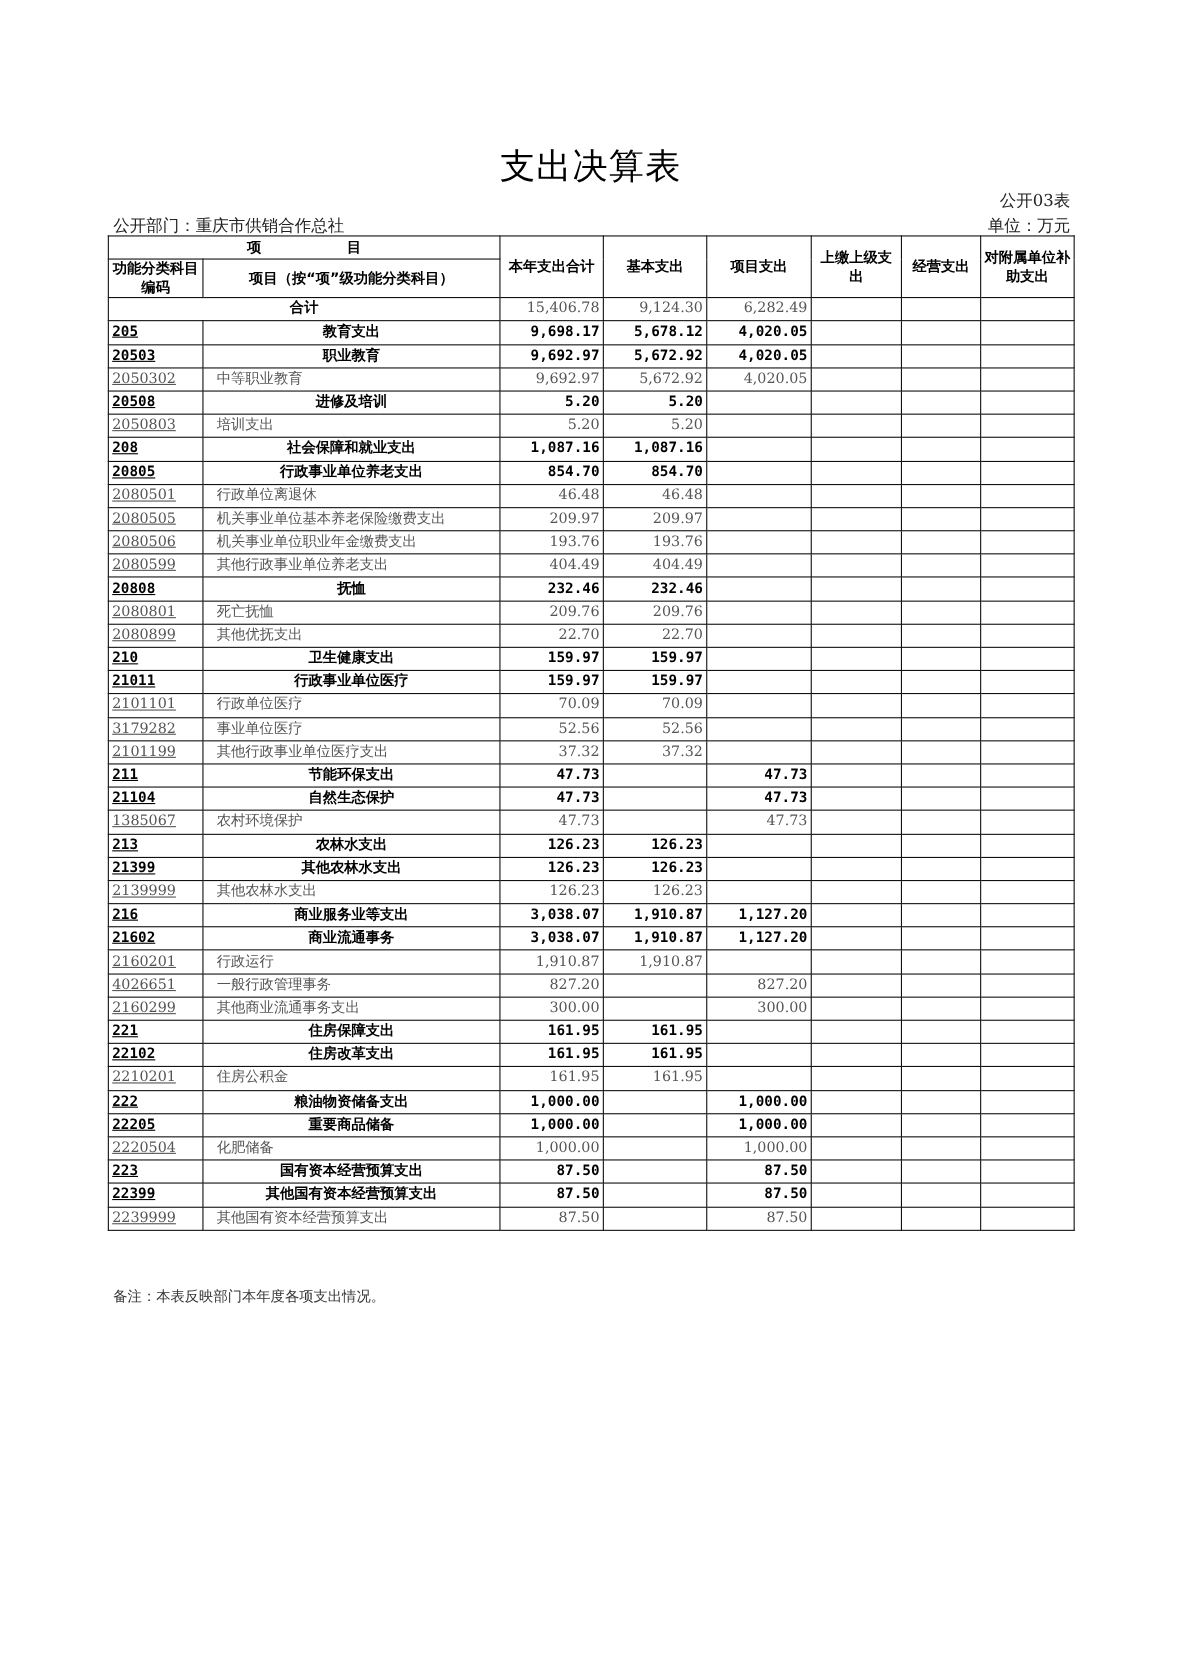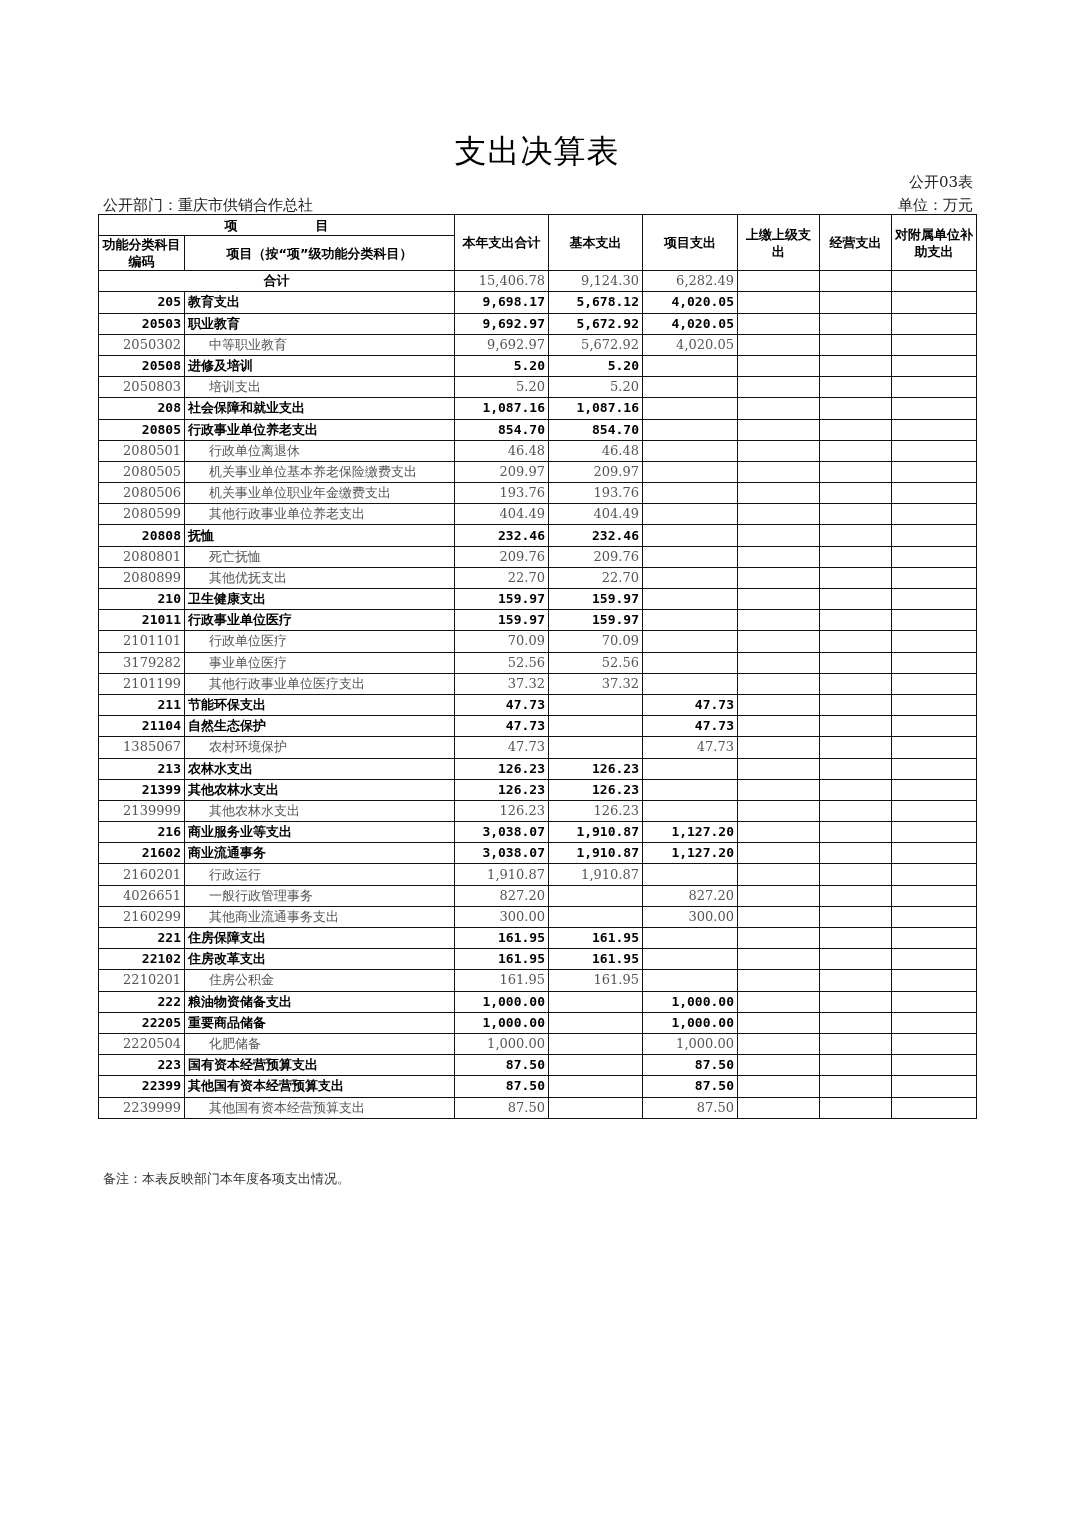--- a/index.html
+++ b/index.html
@@ -7,25 +7,25 @@
   .title { position: absolute; left: 0; width: 1074px; top: 130px; text-align: center; font-family: "DejaVu Sans", "Liberation Sans", sans-serif; font-size: 32px; letter-spacing: 1px; }
   .form-no { position: absolute; right: 101px; top: 173px; font-size: 15px; color: #222; }
   .dept { position: absolute; left: 103px; top: 196px; font-size: 15px; color: #222; }
   .unit { position: absolute; right: 101px; top: 196px; font-size: 15px; color: #222; }
   table.grid { position: absolute; left: 98px; top: 214px; border-collapse: collapse; table-layout: fixed; width: 878px; }
   table.grid td, table.grid th { border: 1.5px solid #111; padding: 0 3px; font-size: 13px; height: 20.2px; line-height: 20px; overflow: hidden; white-space: nowrap; }
   table.grid th { font-family: "DejaVu Sans", "Liberation Sans", sans-serif; font-weight: bold; font-size: 13px; text-align: center; white-space: normal; line-height: 17px; }
   th.h-top { height: 20px; }
   th.h-mid { height: 62px; }
   .num { text-align: right; }
-  .code { text-align: right; }
+  .code { text-align: left; text-decoration: underline; }
   tr.bold td { font-family: "DejaVu Sans Mono", "Liberation Mono", monospace; font-weight: bold; color: #000; }
-  tr.bold td.name { font-family: "DejaVu Sans", "Liberation Sans", sans-serif; }
+  tr.bold td.name { font-family: "DejaVu Sans", "Liberation Sans", sans-serif; text-align: center; }
   tr.light td { color: #555; }
-  tr.light td.name { padding-left: 24px; }
+  tr.light td.name { padding-left: 12px; }
   tr.total td { color: #555; }
   tr.total td.total-label { text-align: center; color: #000; font-family: "DejaVu Sans", "Liberation Sans", sans-serif; font-weight: bold; margin-top: 44px; }
   .note { position: absolute; left: 103px; top: 1170px; font-size: 13px; color: #333; }
 </style>
 </head>
 <body>
 
 <div class="title">支出决算表</div>
 <div class="form-no">公开03表</div>
 <div class="dept">公开部门：重庆市供销合作总社</div>

